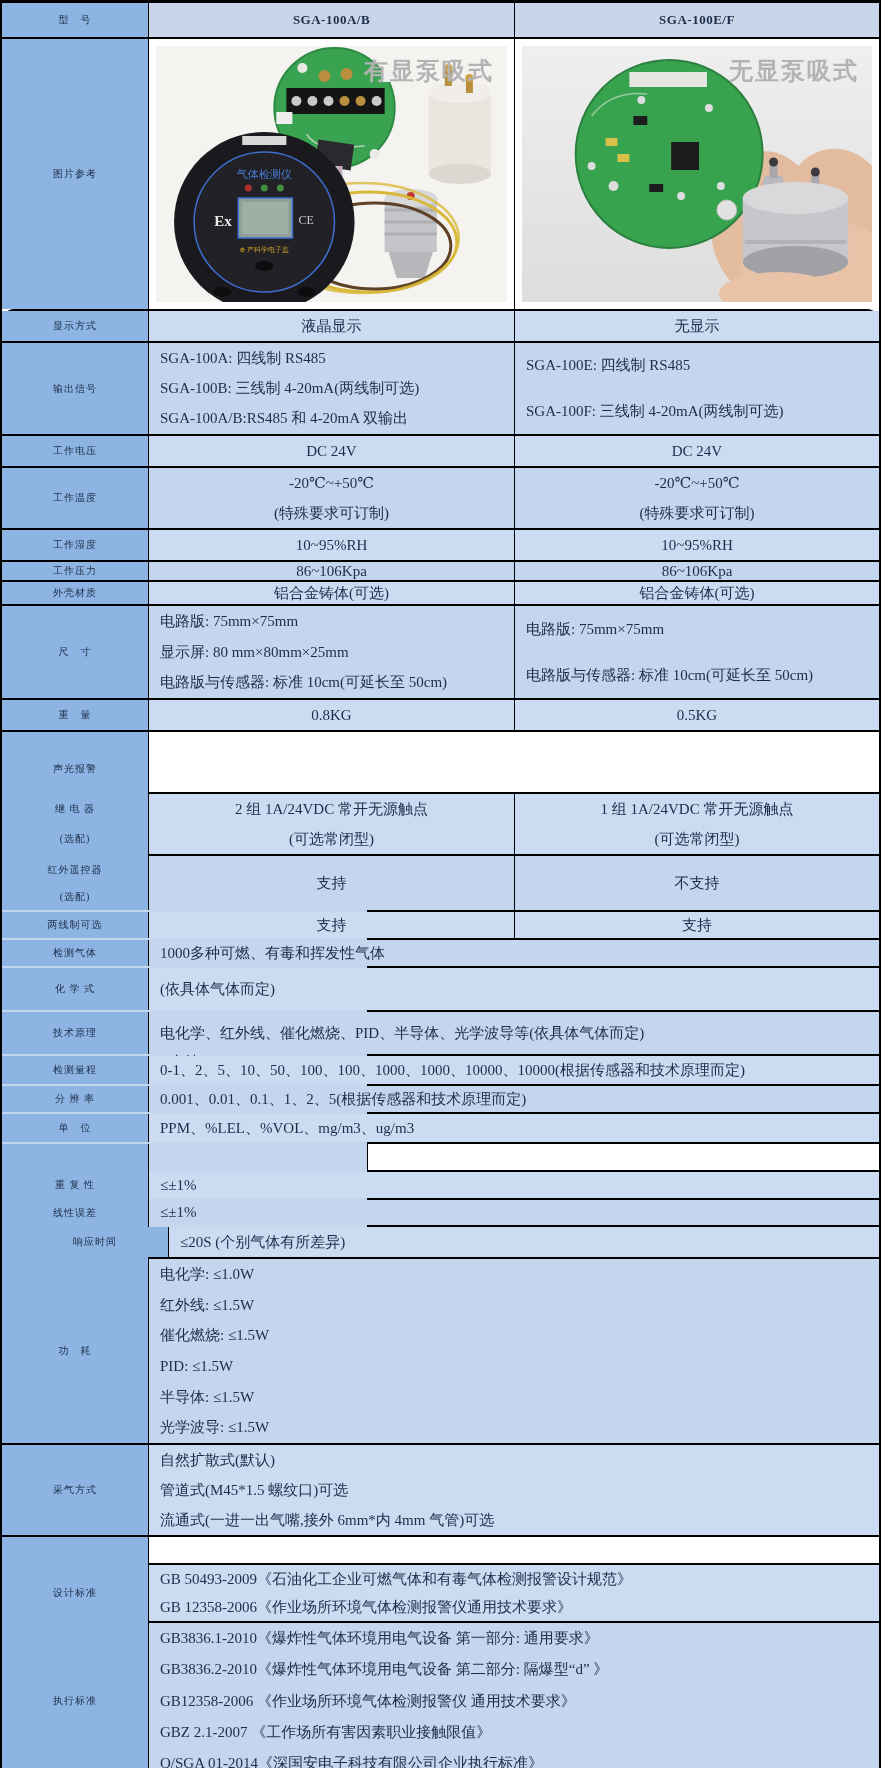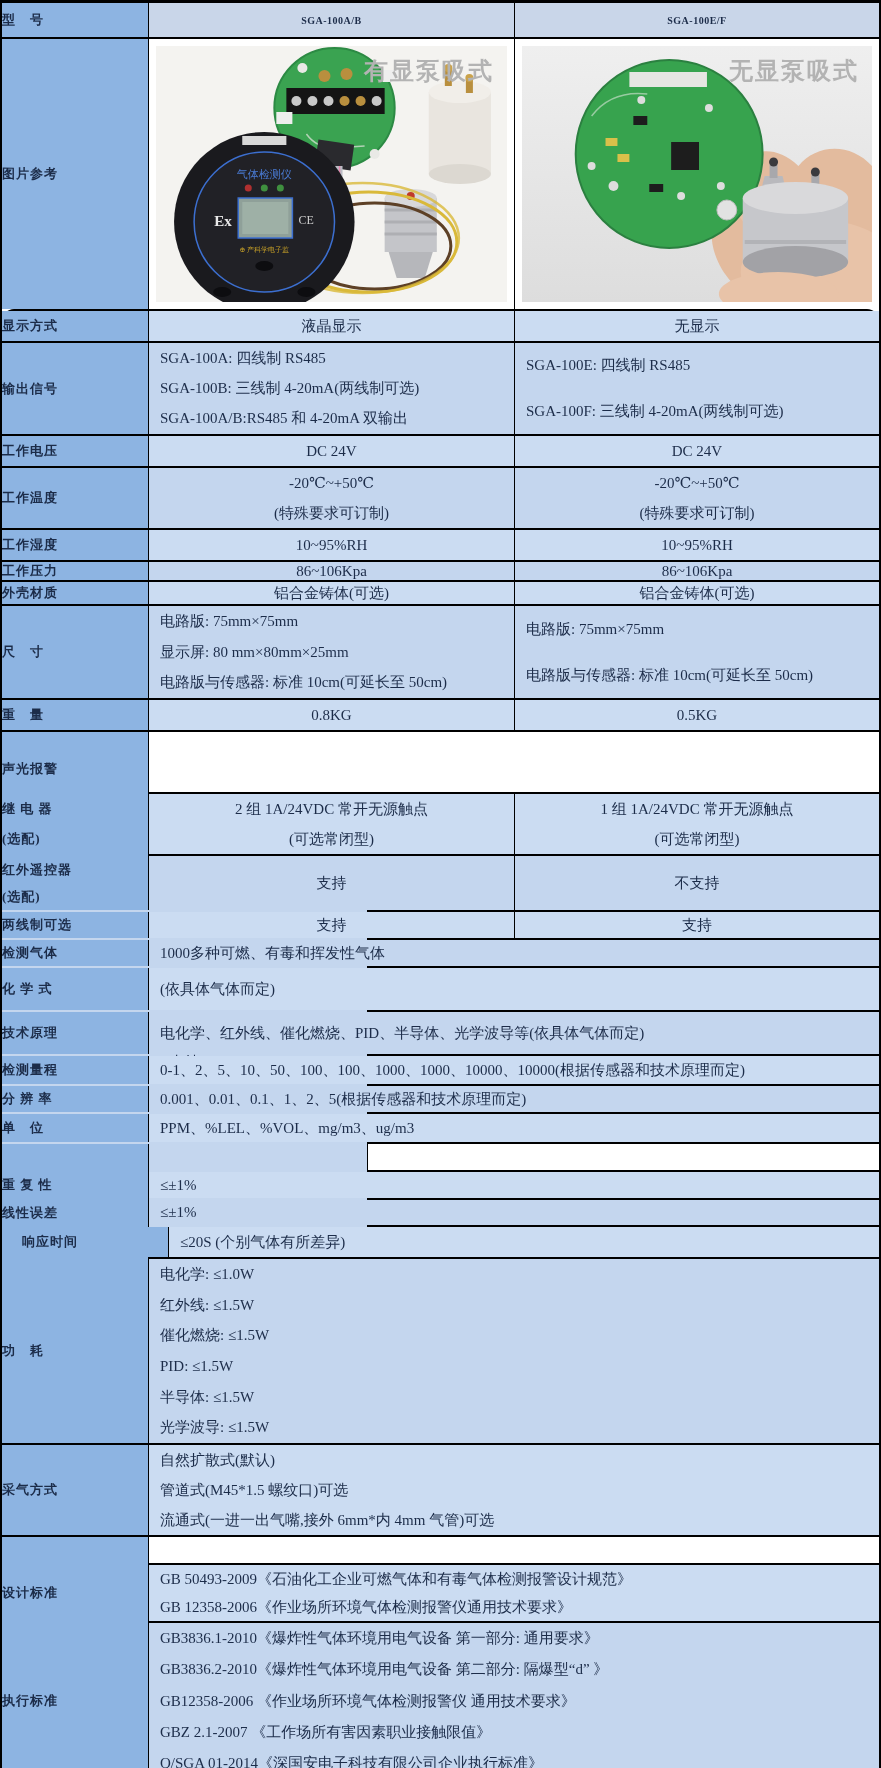--- a/index.html
+++ b/index.html
@@ -7,23 +7,23 @@
     --border:#000000; --text:#1c2c49; --watermark:#b3b3b3; --photo-bg:#f4f3f0;
   }
   *{box-sizing:border-box;margin:0;padding:0}
   body{width:881px;background:#fff;font-family:"Liberation Serif","DejaVu Serif",serif;color:var(--text)}
   .table{width:881px;border:2px solid var(--border);border-top-width:3px;border-bottom-width:3px}
   .trow{display:flex;width:100%}
   .trow + .trow, #spec-rows .trow{border-top:2px solid var(--border)}
   #spec-rows > .trow:first-child{border-top:2px solid var(--border)}
   .cell{display:flex;flex-direction:column;justify-content:space-around;overflow:hidden}
   .labelc{width:147px;flex:0 0 147px;background:var(--label-bg);border-right:1px solid var(--border);
-          font-weight:bold;font-size:13px;letter-spacing:1px}
+          text-align:center;font-weight:normal;font-size:10px;letter-spacing:1px}
   .headrow{height:34px;font-weight:bold}
-  .headrow .modelc{background:var(--header-bg);text-align:center;font-size:10px;justify-content:center;letter-spacing:.5px}
+  .headrow .modelc{background:var(--header-bg);text-align:center;font-size:13px;justify-content:center;letter-spacing:.5px}
   .modelc.c2{width:366px;flex:0 0 366px;border-right:1px solid var(--border)}
   .modelc.c3{flex:1}
   .imagerow{height:272px}
   .photoc{background:#fff;position:relative;padding:7px}
   .photoc.c2{width:366px;flex:0 0 366px;border-right:1px solid var(--border)}
   .photoc.c3{flex:1}
   .photoc svg{width:100%;height:100%;display:block}
   .watermark{position:absolute;top:16px;right:20px;font-size:24px;font-weight:bold;
              color:var(--watermark);letter-spacing:2px;pointer-events:none}
   .datac{background:var(--cell-bg);font-size:15px;line-height:1.25}

